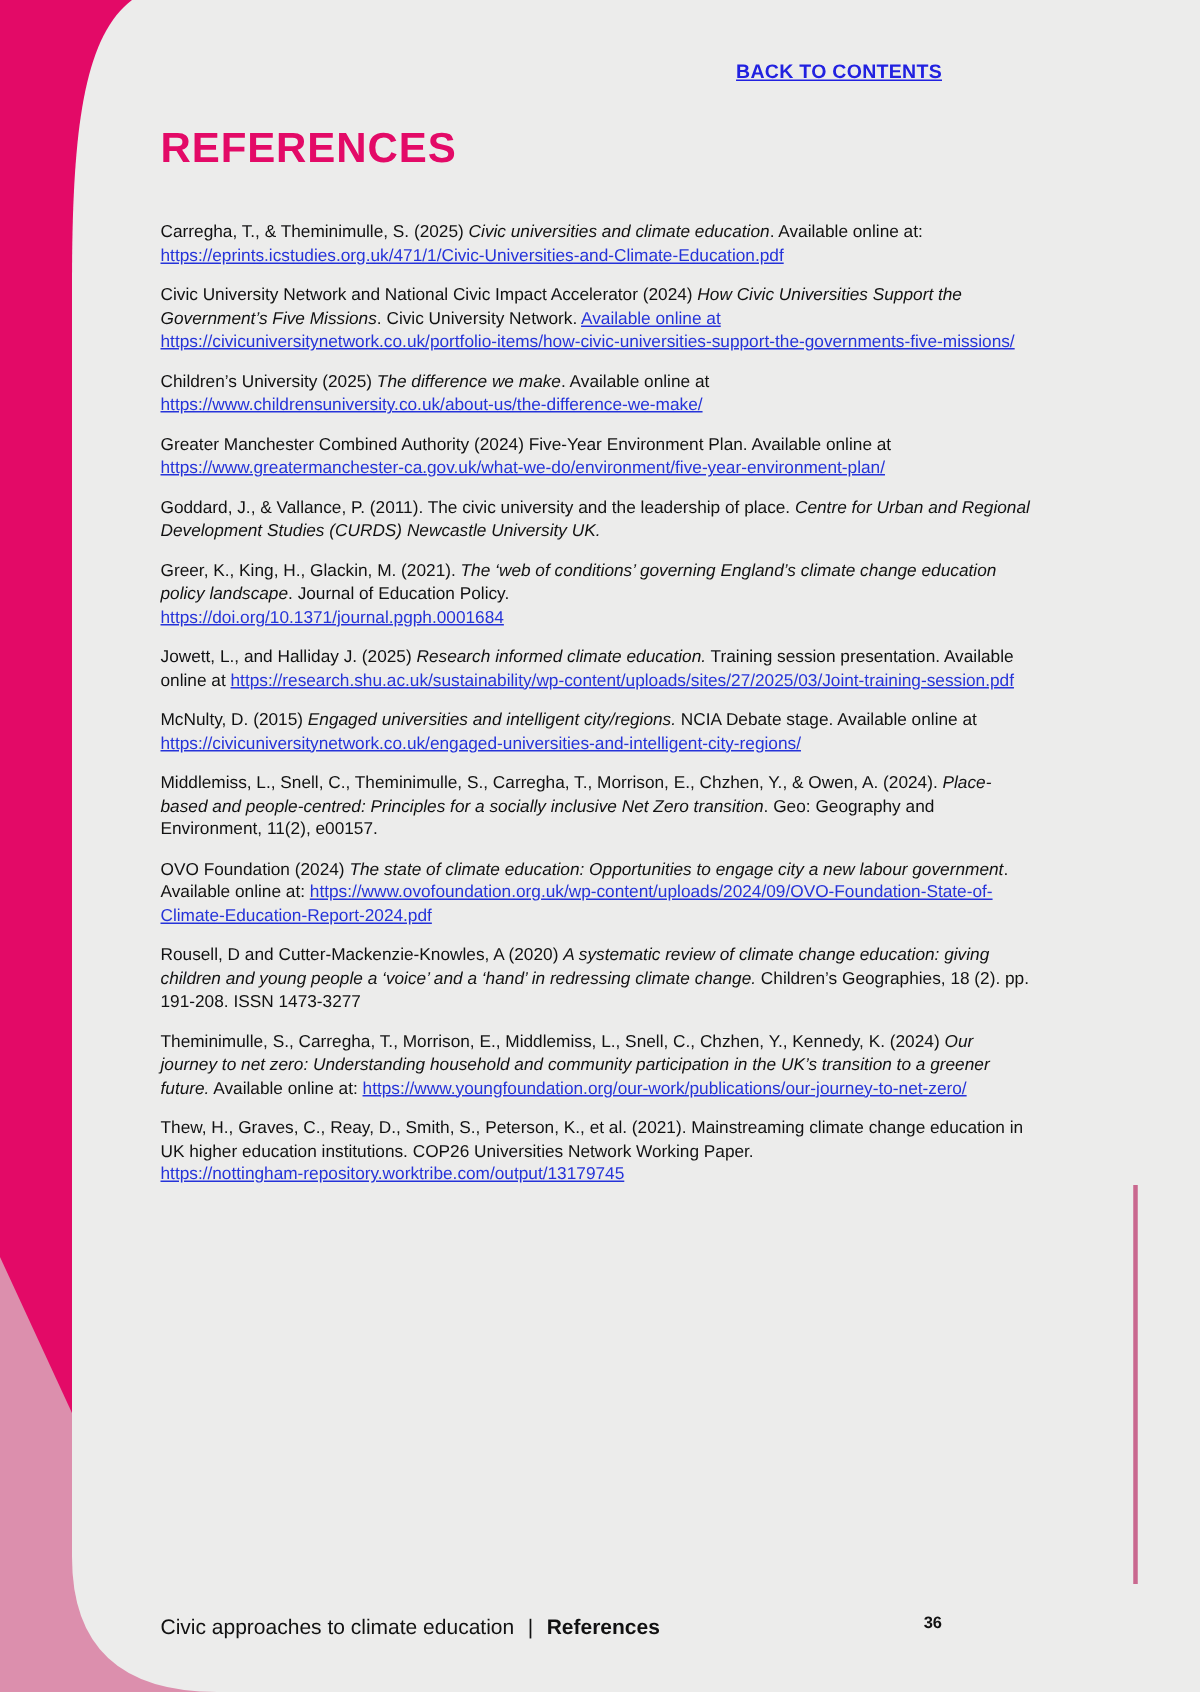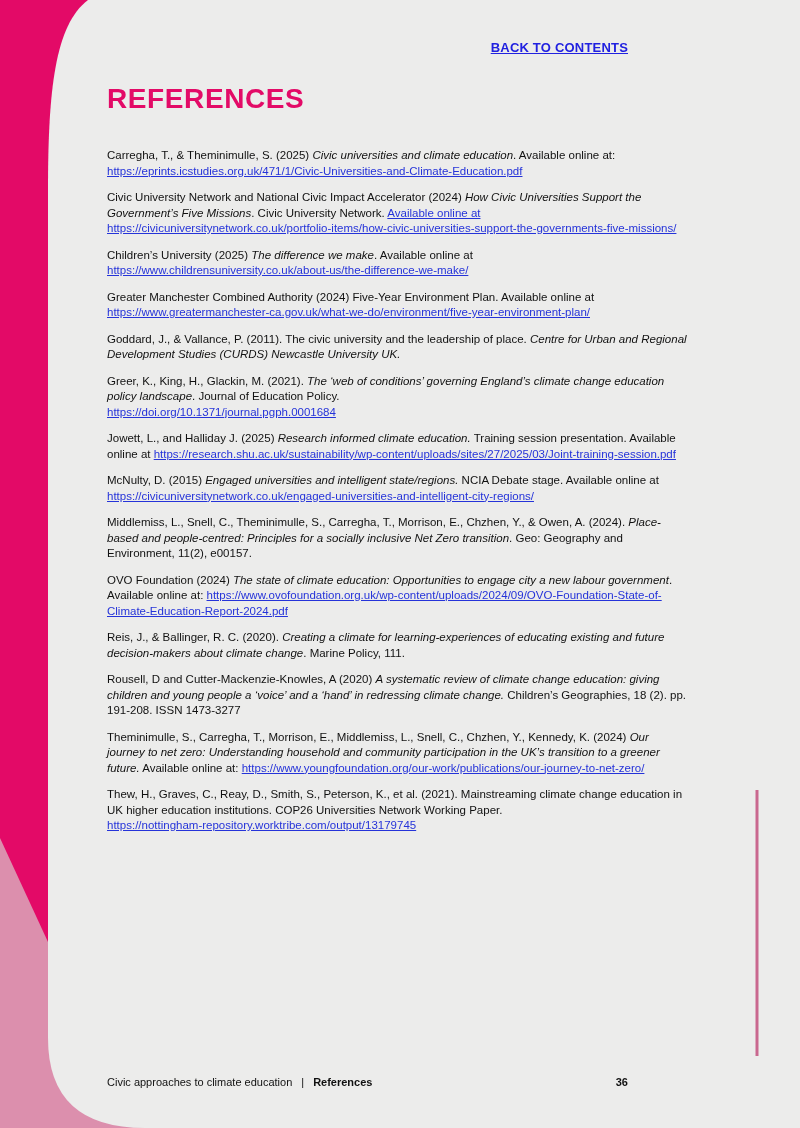--- a/index.html
+++ b/index.html
@@ -63,21 +63,21 @@
     color: #2533d9;
     font-style: normal;
     cursor: pointer;
     text-align: right;
   }
   .footer-left {
     position: absolute;
     left: 107px;
     top: 1076px;
     z-index: 2;
-    font-size: 11px;
+    font-size: 14px;
     color: #111111;
     white-space: nowrap;
   }
   .footer-left .sep { margin: 0 9px; }
   .footer-left .section-bold { font-weight: bold; }
   .footer-page {
     position: absolute;
     right: 112px;
     top: 1076px;
     z-index: 2;
@@ -109,24 +109,23 @@
   <div class="page-title">REFERENCES</div>
 
   <div class="refs">
       <p class="ref"><span class="seg-normal">Carregha, T., &amp; Theminimulle, S. (2025) </span><span class="seg-italic">Civic universities and climate education</span><span class="seg-normal">. Available online at: </span><a href="#" class="seg-link">https://eprints.icstudies.org.uk/471/1/Civic-Universities-and-Climate-Education.pdf</a></p>
       <p class="ref"><span class="seg-normal">Civic University Network and National Civic Impact Accelerator (2024) </span><span class="seg-italic">How Civic Universities Support the Government’s Five Missions</span><span class="seg-normal">. Civic University Network. </span><a href="#" class="seg-link">Available online at https://civicuniversitynetwork.co.uk/portfolio-items/how-civic-universities-support-the-governments-five-missions/</a></p>
       <p class="ref"><span class="seg-normal">Children’s University (2025) </span><span class="seg-italic">The difference we make</span><span class="seg-normal">. Available online at </span><a href="#" class="seg-link">https://www.childrensuniversity.co.uk/about-us/the-difference-we-make/</a></p>
       <p class="ref"><span class="seg-normal">Greater Manchester Combined Authority (2024) Five-Year Environment Plan. Available online at </span><a href="#" class="seg-link">https://www.greatermanchester-ca.gov.uk/what-we-do/environment/five-year-environment-plan/</a></p>
       <p class="ref"><span class="seg-normal">Goddard, J., &amp; Vallance, P. (2011). The civic university and the leadership of place. </span><span class="seg-italic">Centre for Urban and Regional Development Studies (CURDS) Newcastle University UK.</span></p>
       <p class="ref"><span class="seg-normal">Greer, K., King, H., Glackin, M. (2021). </span><span class="seg-italic">The ‘web of conditions’ governing England’s climate change education policy landscape</span><span class="seg-normal">. Journal of Education Policy.</span><br><a href="#" class="seg-link">https://doi.org/10.1371/journal.pgph.0001684</a></p>
       <p class="ref"><span class="seg-normal">Jowett, L., and Halliday J. (2025) </span><span class="seg-italic">Research informed climate education.</span><span class="seg-normal"> Training session presentation. Available online at </span><a href="#" class="seg-link">https://research.shu.ac.uk/sustainability/wp-content/uploads/sites/27/2025/03/Joint-training-session.pdf</a></p>
-      <p class="ref"><span class="seg-normal">McNulty, D. (2015) </span><span class="seg-italic">Engaged universities and intelligent state/regions.</span><span class="seg-normal"> NCIA Debate stage. Available online at </span><a href="#" class="seg-link">https://civicuniversitynetwork.co.uk/engaged-universities-and-intelligent-city-regions/</a></p>
+      <p class="ref"><span class="seg-normal">McNulty, D. (2015) </span><span class="seg-italic">Engaged universities and intelligent city/regions.</span><span class="seg-normal"> NCIA Debate stage. Available online at </span><a href="#" class="seg-link">https://civicuniversitynetwork.co.uk/engaged-universities-and-intelligent-city-regions/</a></p>
       <p class="ref"><span class="seg-normal">Middlemiss, L., Snell, C., Theminimulle, S., Carregha, T., Morrison, E., Chzhen, Y., &amp; Owen, A. (2024). </span><span class="seg-italic">Place-based and people-centred: Principles for a socially inclusive Net Zero transition</span><span class="seg-normal">. Geo: Geography and Environment, 11(2), e00157.</span></p>
       <p class="ref"><span class="seg-normal">OVO Foundation (2024) </span><span class="seg-italic">The state of climate education: Opportunities to engage city a new labour government</span><span class="seg-normal">. Available online at: </span><a href="#" class="seg-link">https://www.ovofoundation.org.uk/wp-content/uploads/2024/09/OVO-Foundation-State-of-Climate-Education-Report-2024.pdf</a></p>
-      <p class="ref"><span class="seg-normal">Reis, J., &amp; Ballinger, R. C. (2020). </span><span class="seg-italic">Creating a climate for learning-experiences of educating existing and future decision-makers about climate change</span><span class="seg-normal">. Marine Policy, 111.</span></p>
       <p class="ref"><span class="seg-normal">Rousell, D and Cutter-Mackenzie-Knowles, A (2020) </span><span class="seg-italic">A systematic review of climate change education: giving children and young people a ‘voice’ and a ‘hand’ in redressing climate change.</span><span class="seg-normal"> Children’s Geographies, 18 (2). pp. 191-208. ISSN 1473-3277</span></p>
       <p class="ref"><span class="seg-normal">Theminimulle, S., Carregha, T., Morrison, E., Middlemiss, L., Snell, C., Chzhen, Y., Kennedy, K. (2024) </span><span class="seg-italic">Our journey to net zero: Understanding household and community participation in the UK’s transition to a greener future.</span><span class="seg-normal"> Available online at: </span><a href="#" class="seg-link">https://www.youngfoundation.org/our-work/publications/our-journey-to-net-zero/</a></p>
       <p class="ref"><span class="seg-normal">Thew, H., Graves, C., Reay, D., Smith, S., Peterson, K., et al. (2021). Mainstreaming climate change education in UK higher education institutions. COP26 Universities Network Working Paper.</span><br><a href="#" class="seg-link">https://nottingham-repository.worktribe.com/output/13179745</a></p>
     </div>
 
   <div class="footer-left">
     <span>Civic approaches to climate education</span><span class="sep">|</span><span class="section-bold">References</span>
   </div>
 
   <div class="footer-page">36</div>

